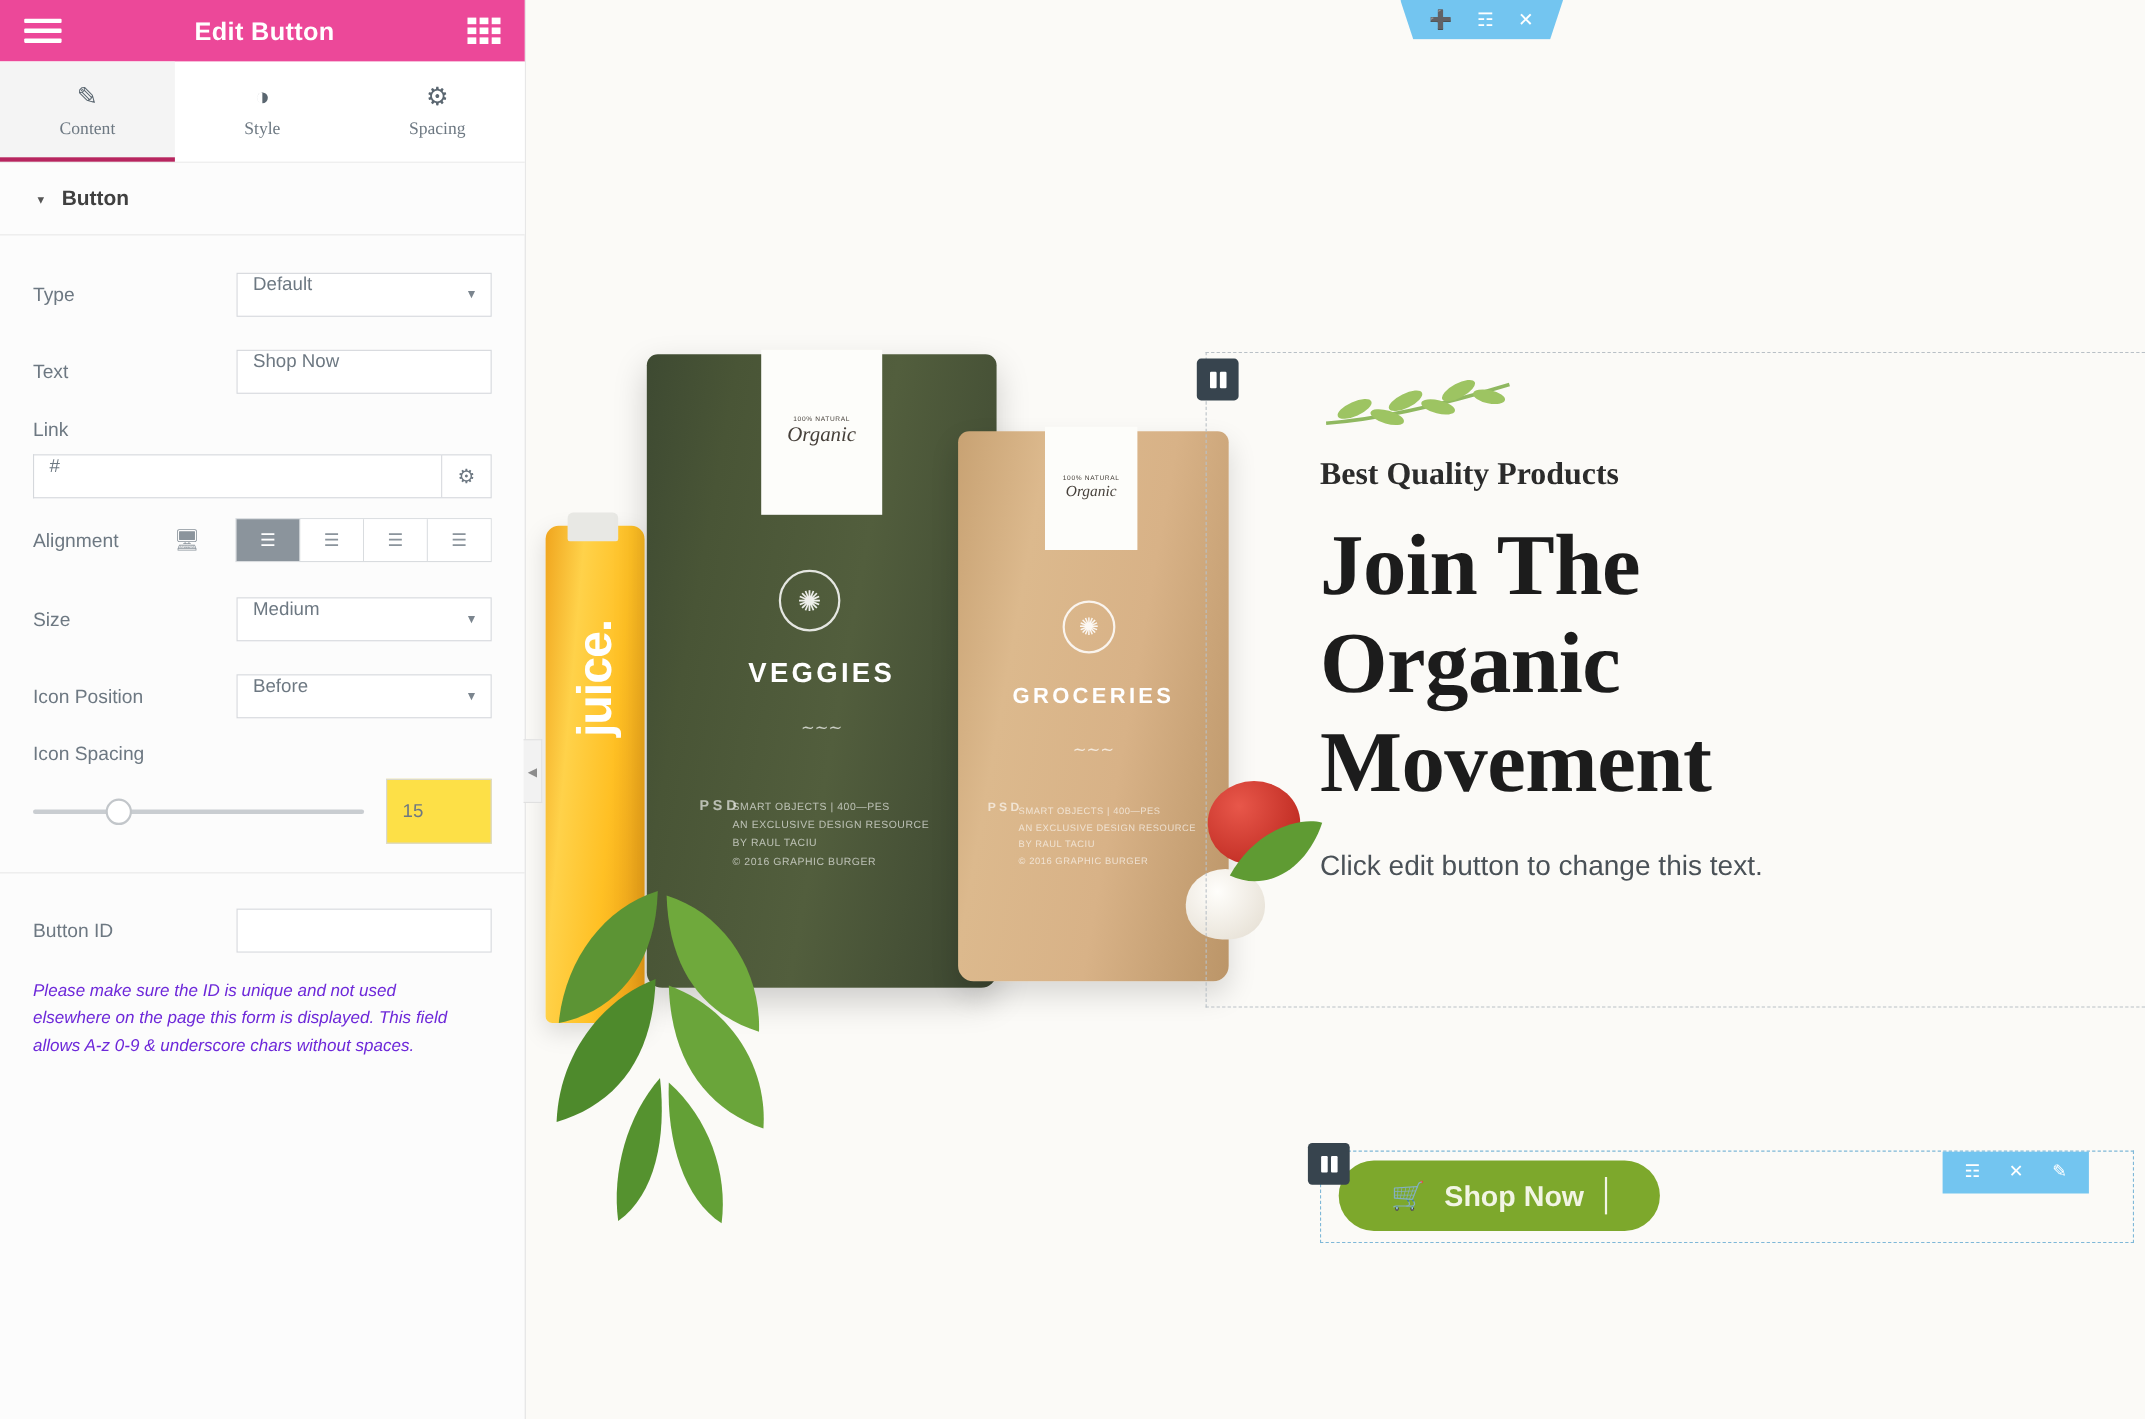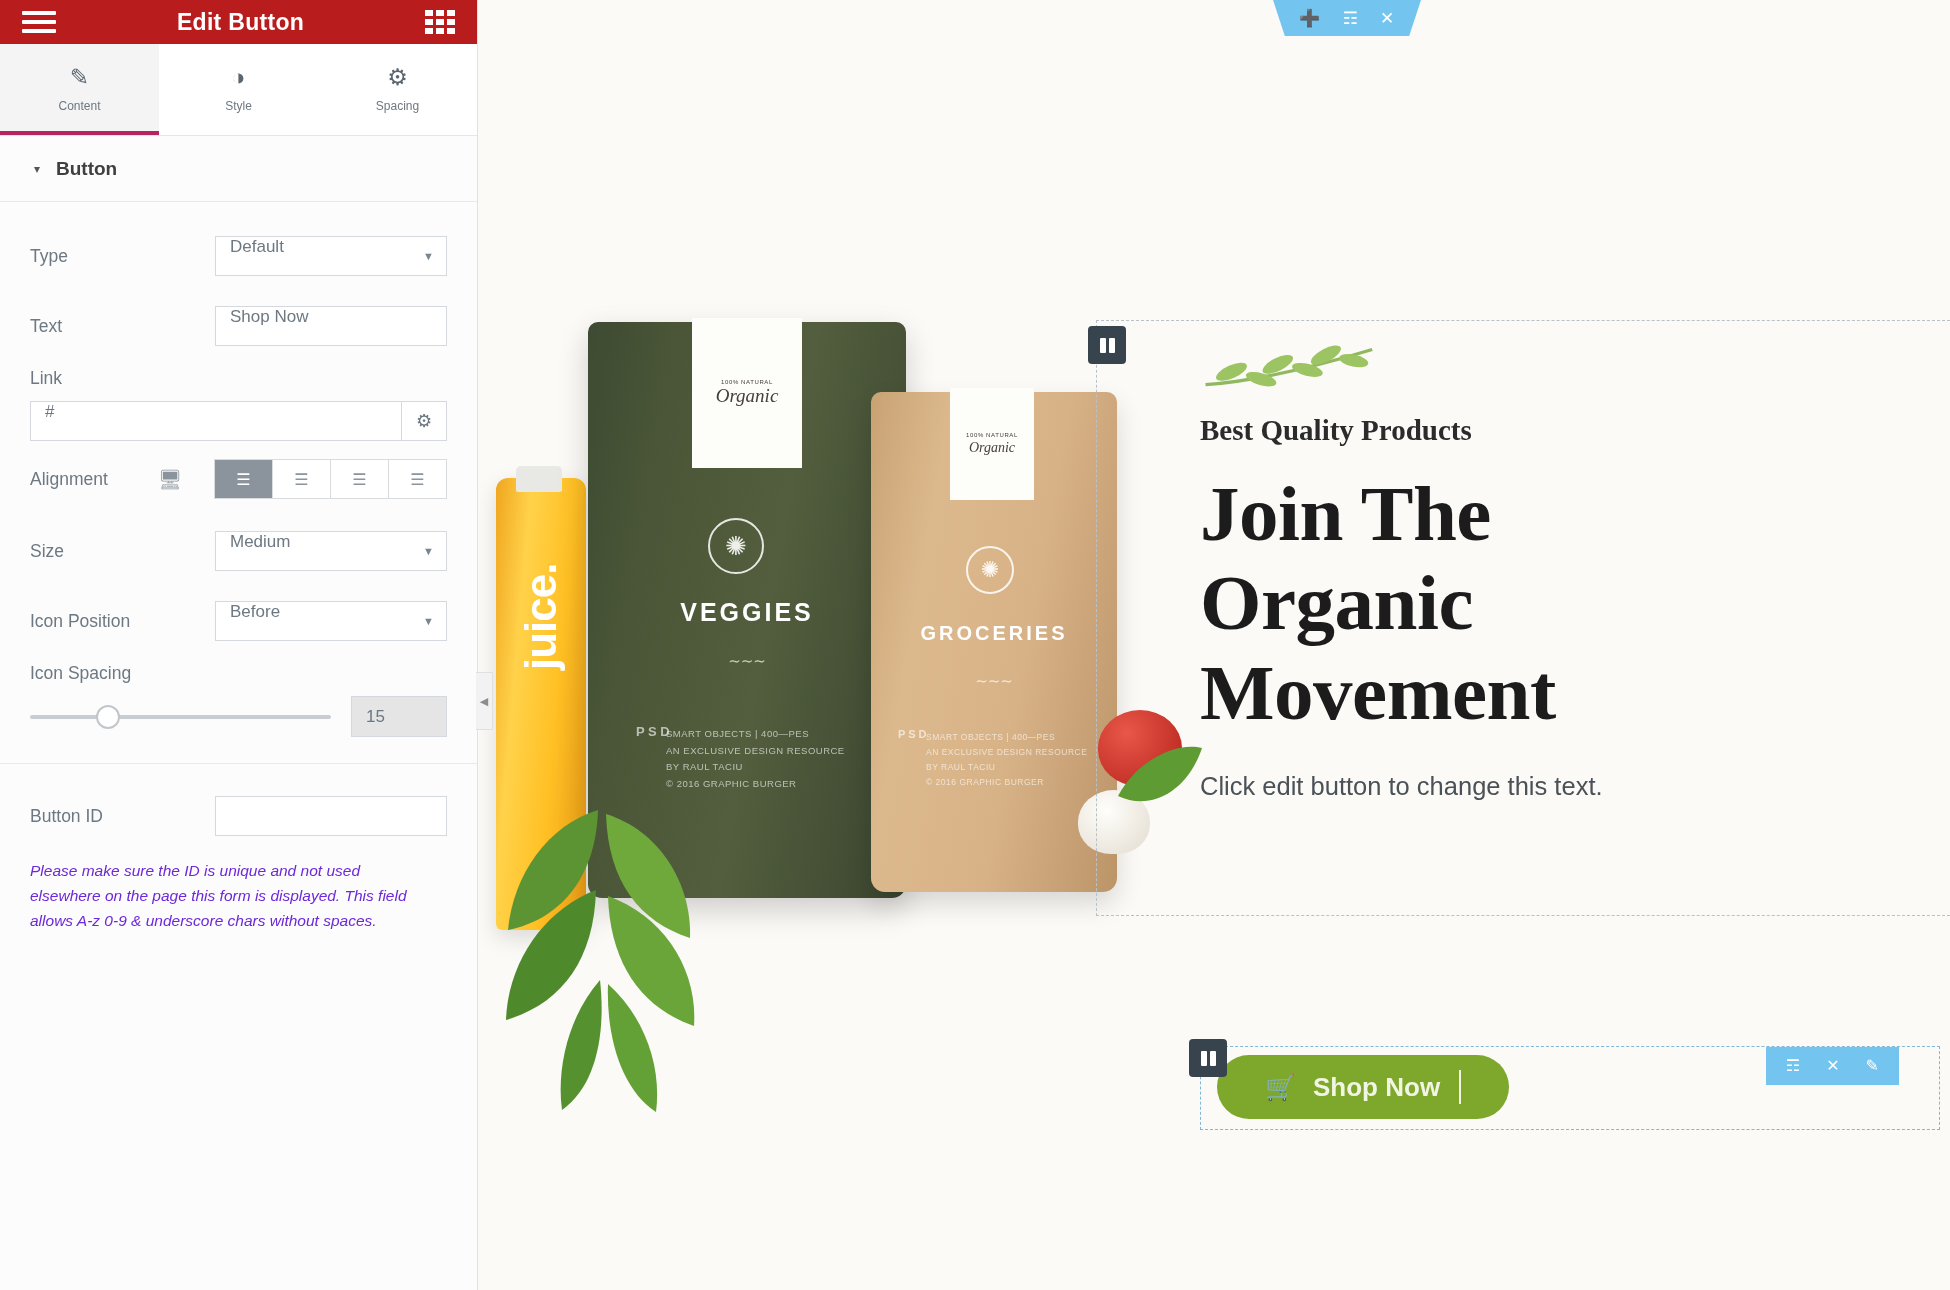--- a/index.html
+++ b/index.html
@@ -13,21 +13,21 @@
 
   
   #panel {
     position: absolute; left: 0; top: 0;
     width: 478px; height: 1290px;
     background: #fcfcfc;
     border-right: 1px solid #e2e2e2;
     z-index: 40;
   }
   #panel-header {
-    height: 44px; background: #b91c1c;
+    height: 56px; background: #ec4899;
     display: flex; align-items: center; justify-content: space-between;
     padding: 0 22px;
   }
   #panel-title {
     color: #fff; font-size: 23px; font-weight: bold; letter-spacing: .3px;
     flex: 1; text-align: center;
   }
   .hamburger { width: 34px; display: flex; flex-direction: column; gap: 5px; cursor: pointer; }
   .hamburger i { display: block; height: 4px; background: #fff; border-radius: 1px; }
   .grid-icon { width: 30px; display: grid; grid-template-columns: repeat(3,1fr); gap: 3px; cursor: pointer;}
@@ -38,21 +38,21 @@
   .tab {
     flex: 1; display: flex; flex-direction: column; align-items: center; justify-content: center;
     gap: 10px; cursor: pointer; position: relative; color: #6d7882;
   }
   .tab.active { background: #f4f4f4; }
   .tab.active::after {
     content: ""; position: absolute; left: 0; right: 0; bottom: 0;
     height: 4px; background: #b7255f;
   }
   .tab .ti { font-size: 23px; line-height: 1; color: #5a6670; }
-  .tab .tl { font-size: 12px; color: #6d7882; }
+  .tab .tl { font-size: 16px; color: #6d7882; font-family: Liberation Serif, serif; }
 
   
   #section-head {
     height: 66px; display: flex; align-items: center; gap: 16px;
     padding: 0 34px; background: #fcfcfc; border-bottom: 1px solid #e9e9e9;
   }
   #section-head .caret { font-size: 12px; color: #555; }
   #section-head .st { font-size: 19px; font-weight: bold; color: #404040; }
 
   
@@ -111,21 +111,21 @@
 
   
   .slider-row { display: flex; align-items: center; gap: 20px; margin-bottom: 18px; }
   .track { flex: 1; height: 4px; background: #c9cdd1; border-radius: 2px; position: relative; }
   .knob {
     position: absolute; left: 26%; top: 50%; transform: translate(-50%,-50%);
     width: 24px; height: 24px; border-radius: 50%; background: #fff;
     border: 2px solid #c2c6ca; cursor: pointer;
   }
   .num-input {
-    width: 96px; height: 41px; border: 1px solid #d5d8dc; background: #e5e5e5;
+    width: 96px; height: 59px; border: 1px solid #d5d8dc; background: #fde047;
     display: flex; align-items: center; padding: 4px 14px;
     font-size: 17px; color: #6d7882;
   }
 
   .divider { height: 1px; background: #e9e9e9; margin: 26px -30px 24px -30px; }
 
   .help {
     font-size: 15.5px; line-height: 1.62; color: #6d28d9;
     font-style: italic; padding-right: 20px; margin-top: 14px;
   }

